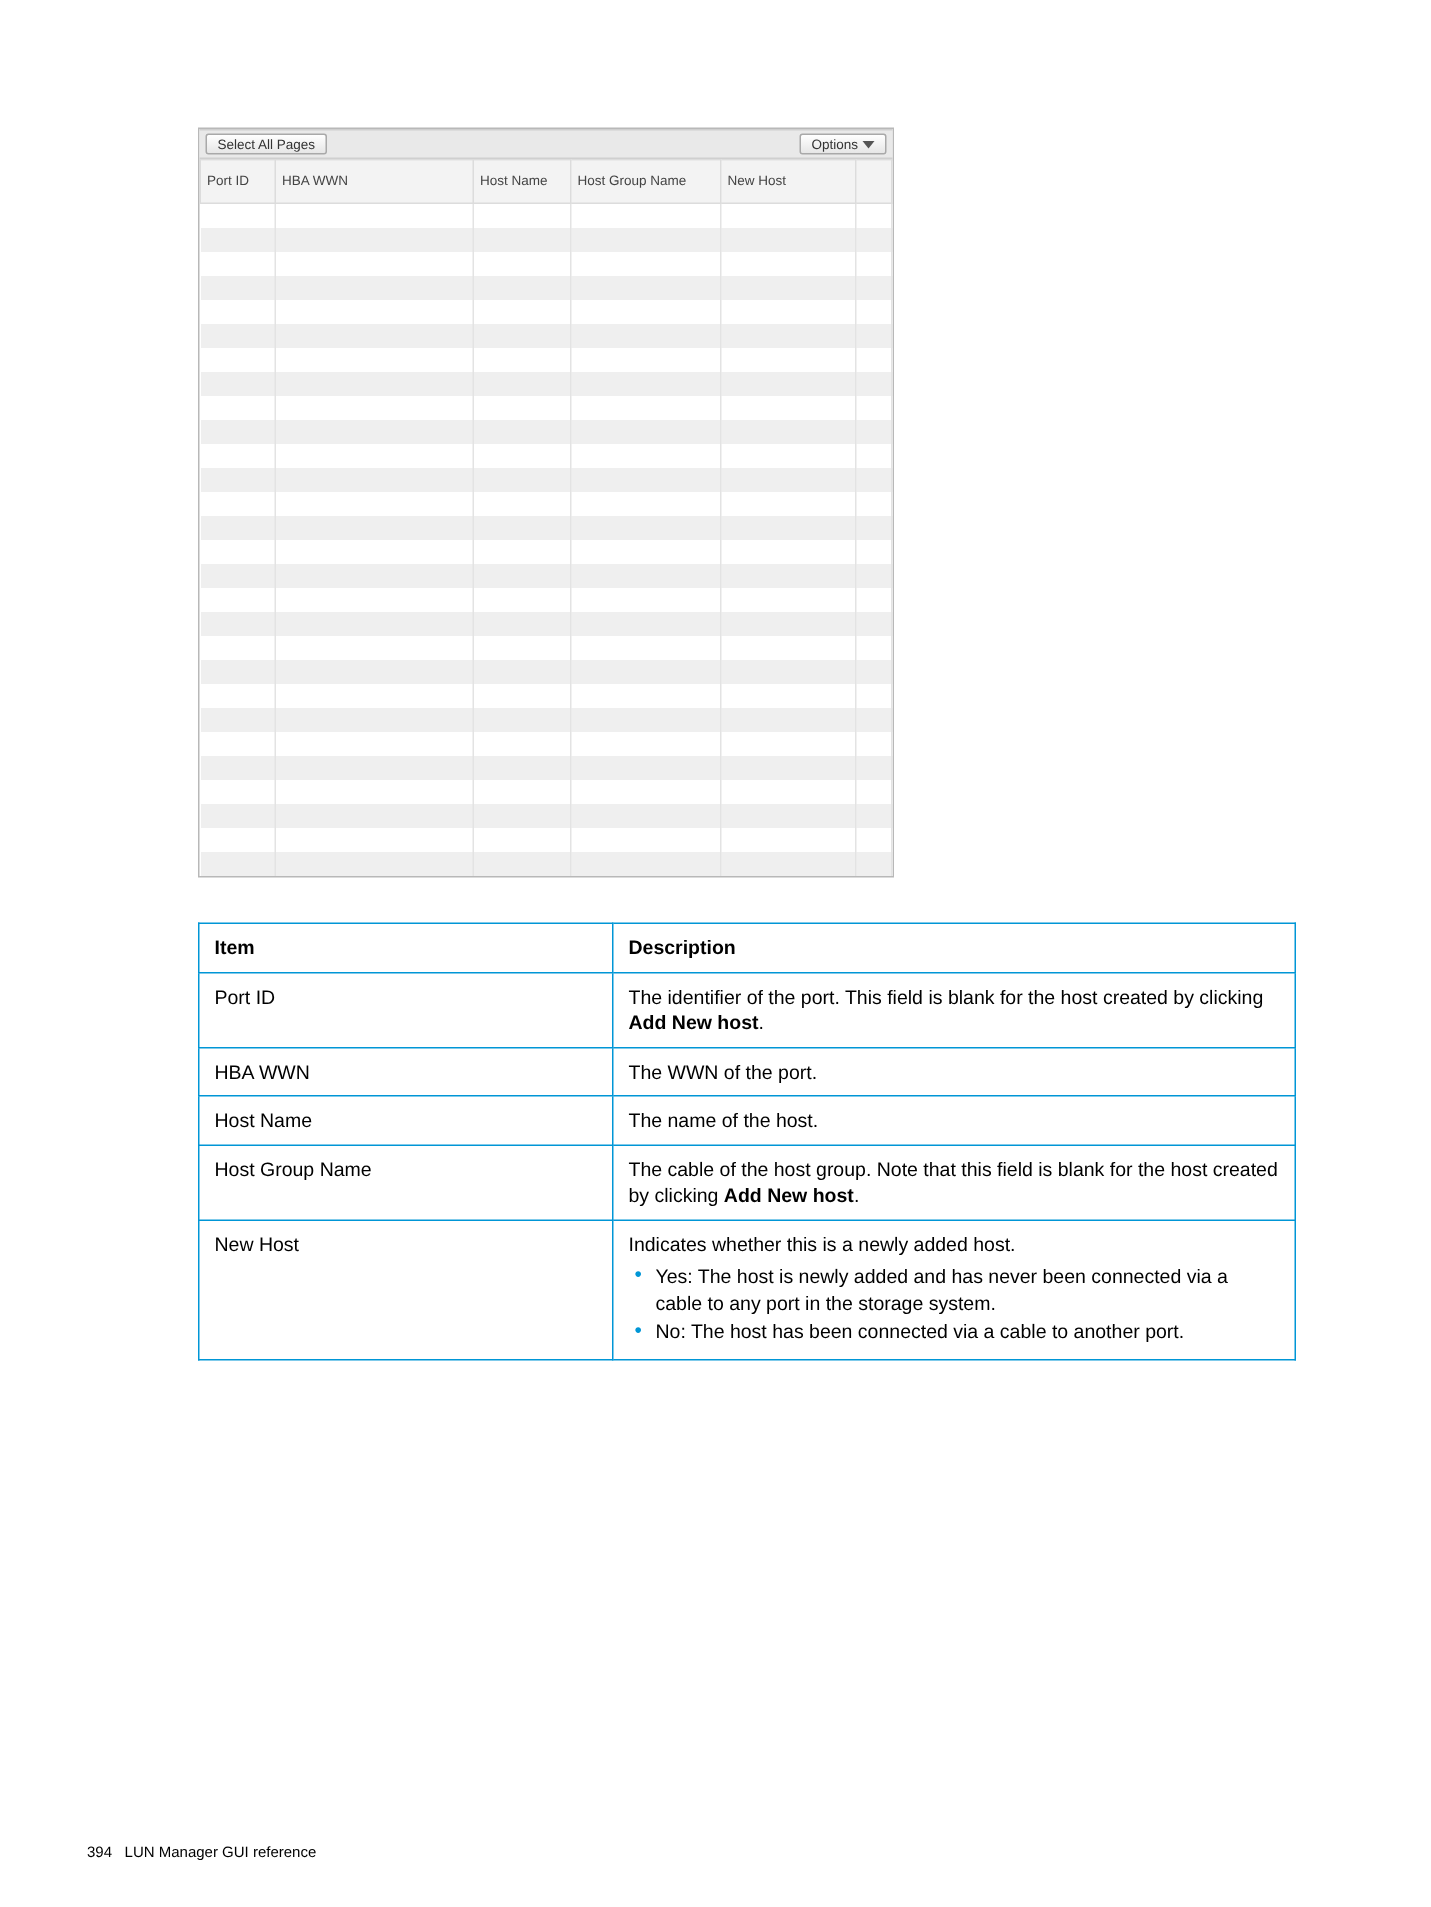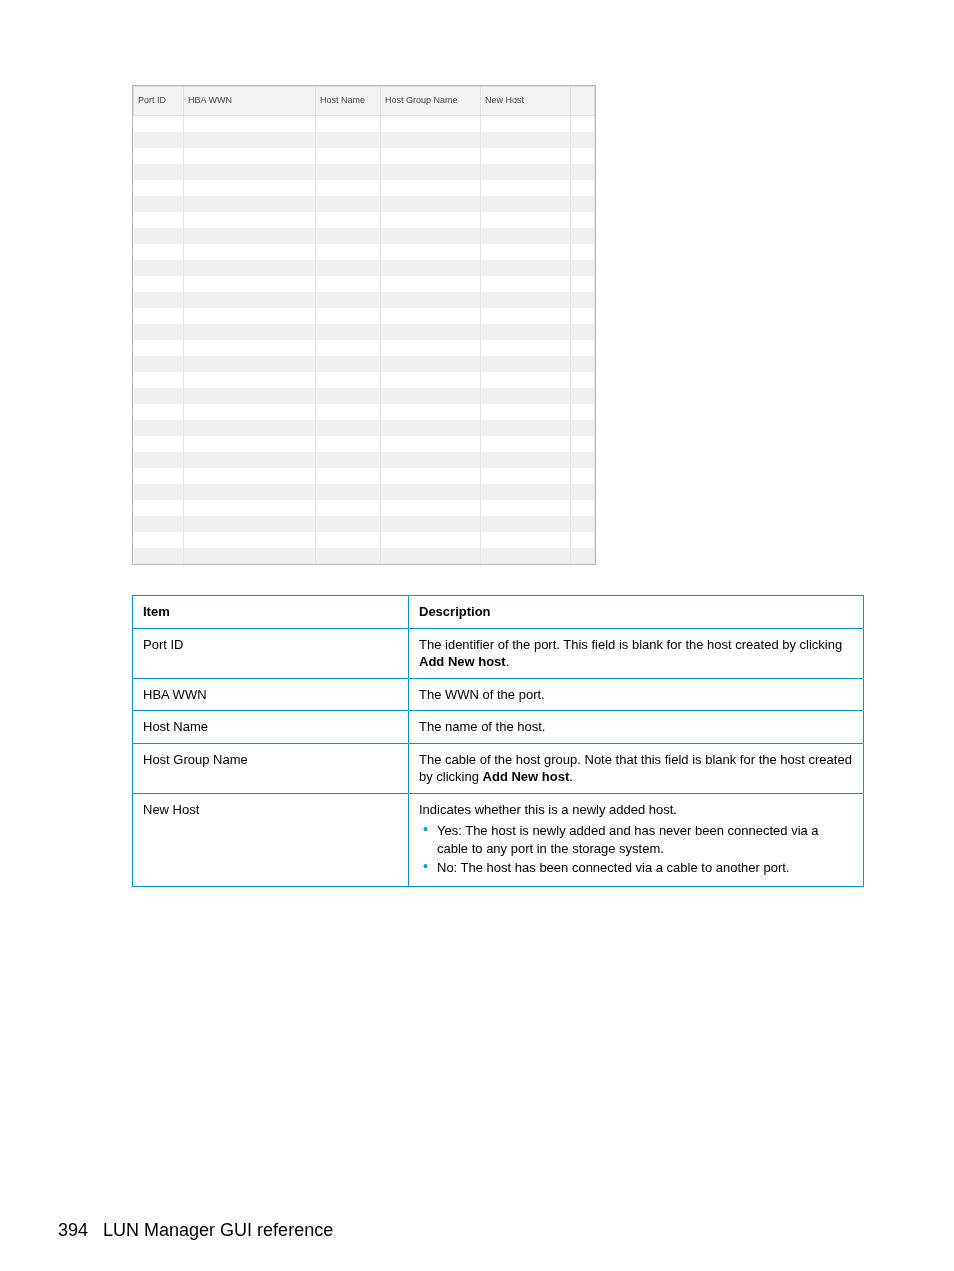--- a/index.html
+++ b/index.html
@@ -145,30 +145,39 @@
     margin: 0 0 0 74px;
     width: 720px;
     font-size: 14px;
     line-height: 1.35;
   }
   
   .page-footer {
     position: absolute;
     left: 58px;
     bottom: 30px;
-    font-size: 18px;
+    font-size: 10px;
     color: #000;
   }
 </style>
 </head>
 <body>
 
 <div class="page">
 
   <div class="shot">
+    <div class="shot-toolbar">
+      <span class="shot-btn">
+        <span>Select All Pages</span>
+      </span>
+      <span class="shot-btn">
+        <span>Options</span>
+        <span class="tri-down"></span>
+      </span>
+    </div>
     <table class="grid">
       <colgroup>
         <col style="width:50px">
           <col style="width:132px">
           <col style="width:65px">
         <col style="width:100px">
           <col style="width:90px">
           <col>
       </colgroup>
       <thead>

